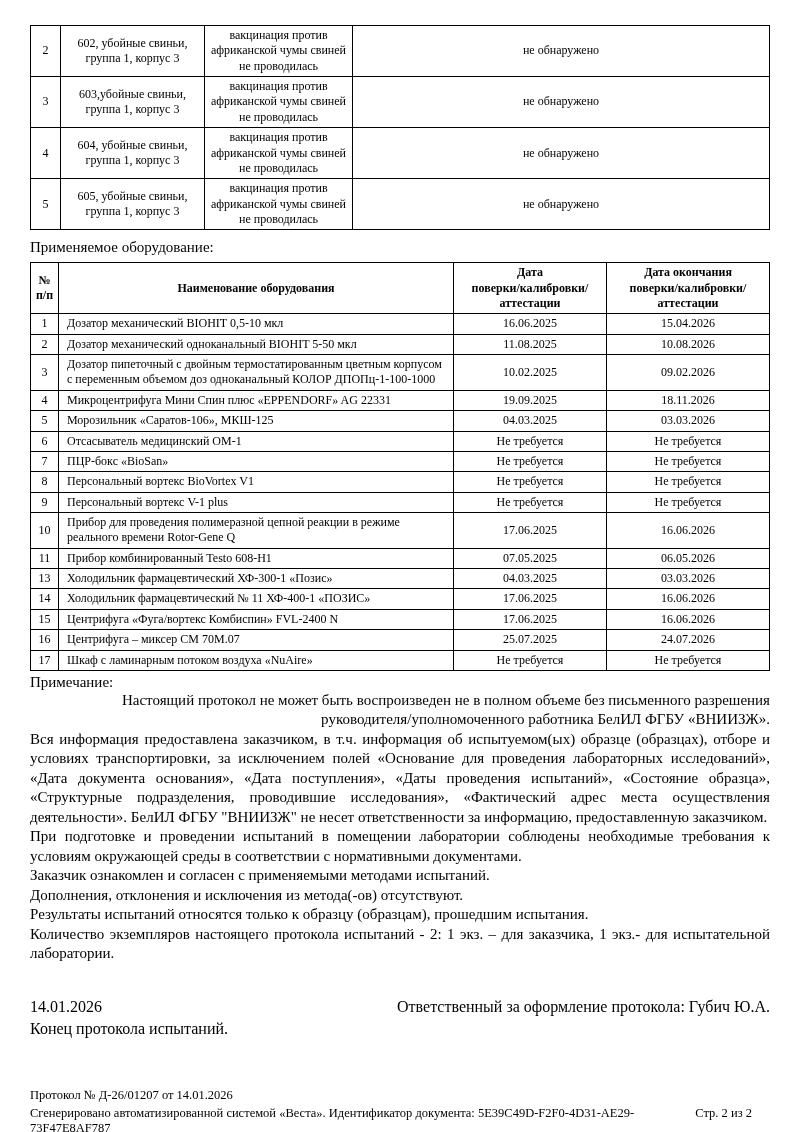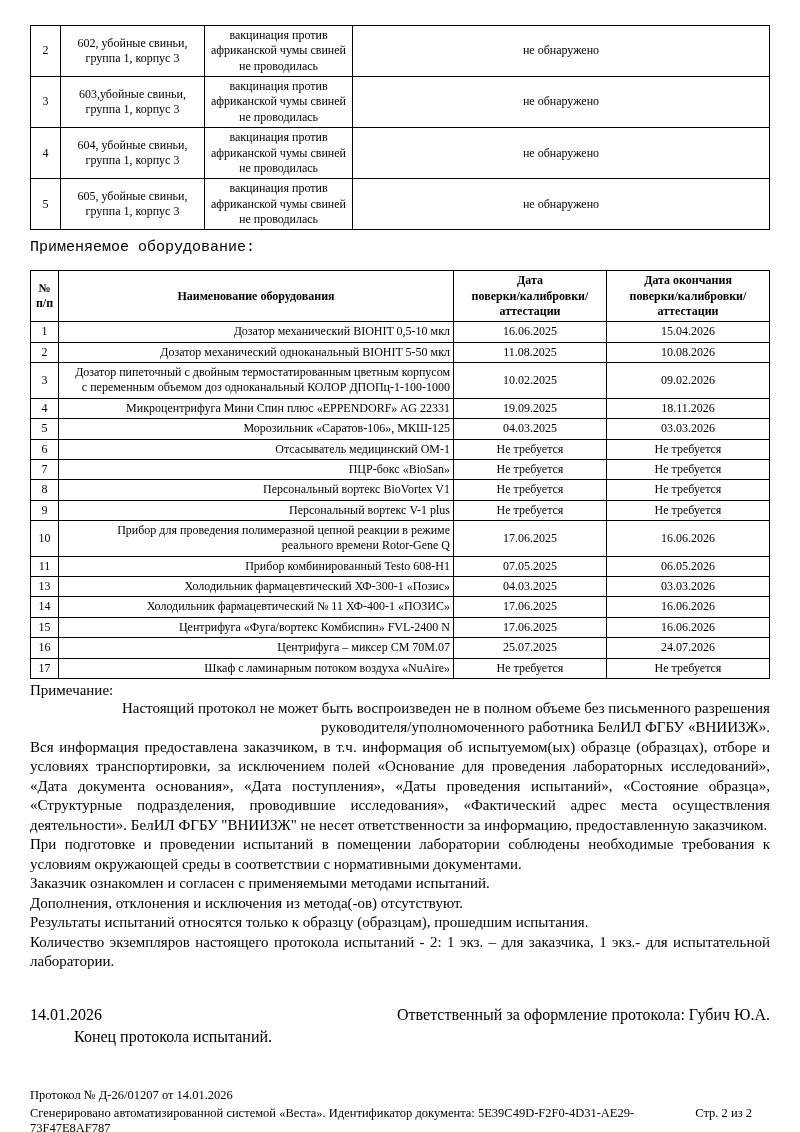--- a/index.html
+++ b/index.html
@@ -39,34 +39,33 @@
   .samples-table {
     margin-top: 25px;
   }
   .samples-table td { text-align: center; }
   .samples-table .col-num  { width: 30px; }
   .samples-table .col-sample { width: 144px; }
   .samples-table .col-vacc { width: 148px; }
   .samples-table td { height: 38px; }
   
   .equipment-title {
-    margin: 9px 0 14px 0;
+    margin: 9px 0 6px 0;
     font-size: 15px;
-    font-family: Liberation Mono, monospace;
   }
   .equipment-table th {
     font-weight: bold;
     text-align: center;
     white-space: pre-line;
   }
   .equipment-table .col-num { width: 28px; }
   .equipment-table .col-name { width: 395px; }
   .equipment-table .col-date { width: 153px; }
   .equipment-table td { text-align: center; }
-  .equipment-table td.cell-name { text-align: right; padding-left: 8px; }
+  .equipment-table td.cell-name { text-align: left; padding-left: 8px; }
   
   .notes-title {
     font-size: 15px;
     margin-top: 3px;
   }
   .note-p {
     font-size: 15px;
     line-height: 19.5px;
     margin: 0;
     text-align: justify;
@@ -75,21 +74,20 @@
   
   .signoff-row {
     display: flex;
     justify-content: space-between;
     font-size: 16px;
     margin-top: 34px;
   }
   .end-line {
     font-size: 16px;
     margin-top: 4px;
-    margin-left: 44px;
   }
   
   .footer {
     position: absolute;
     left: 30px;
     width: 740px;
     top: 1088px;
     font-size: 12.5px;
   }
   .footer-line2 {

